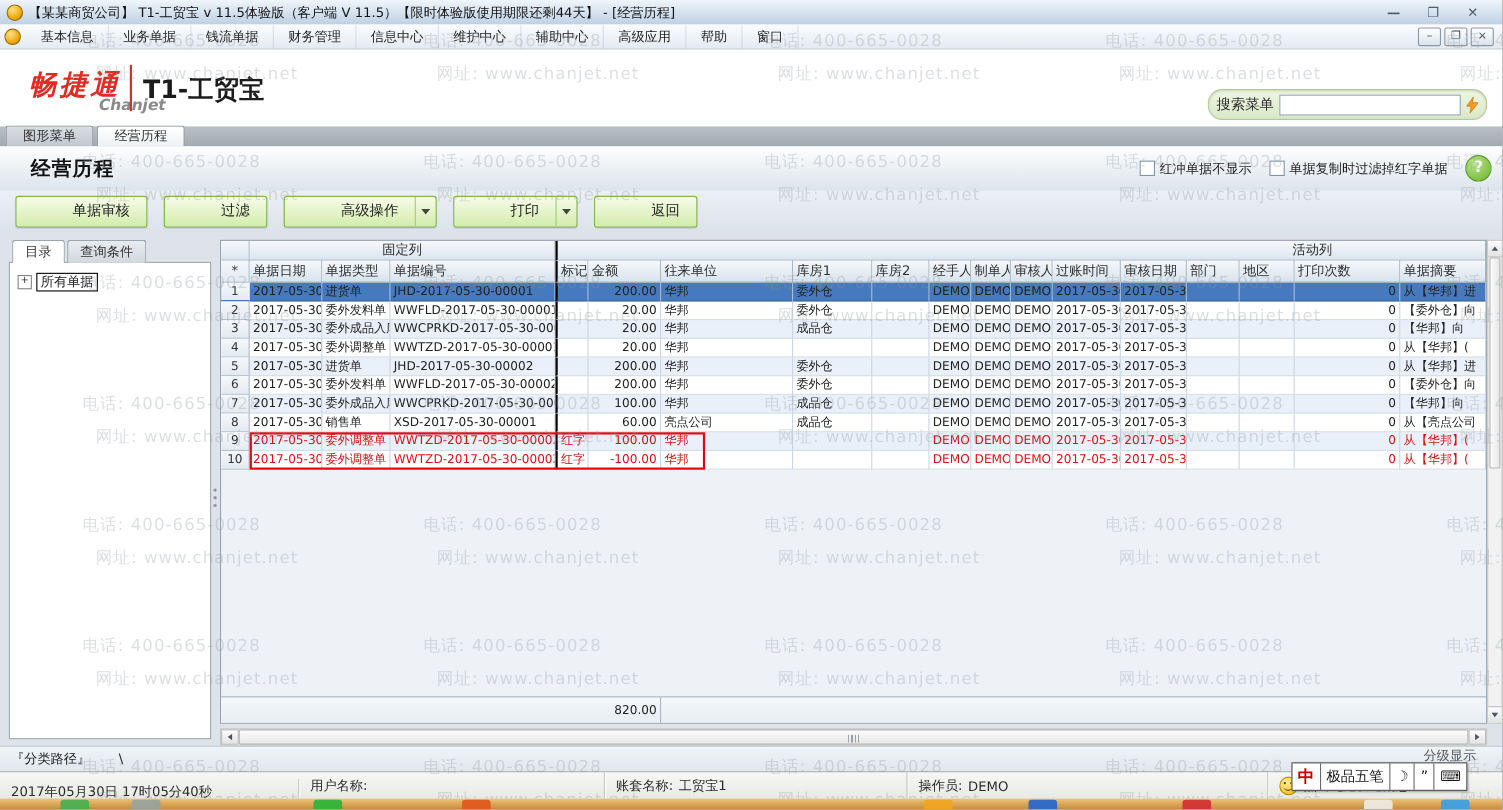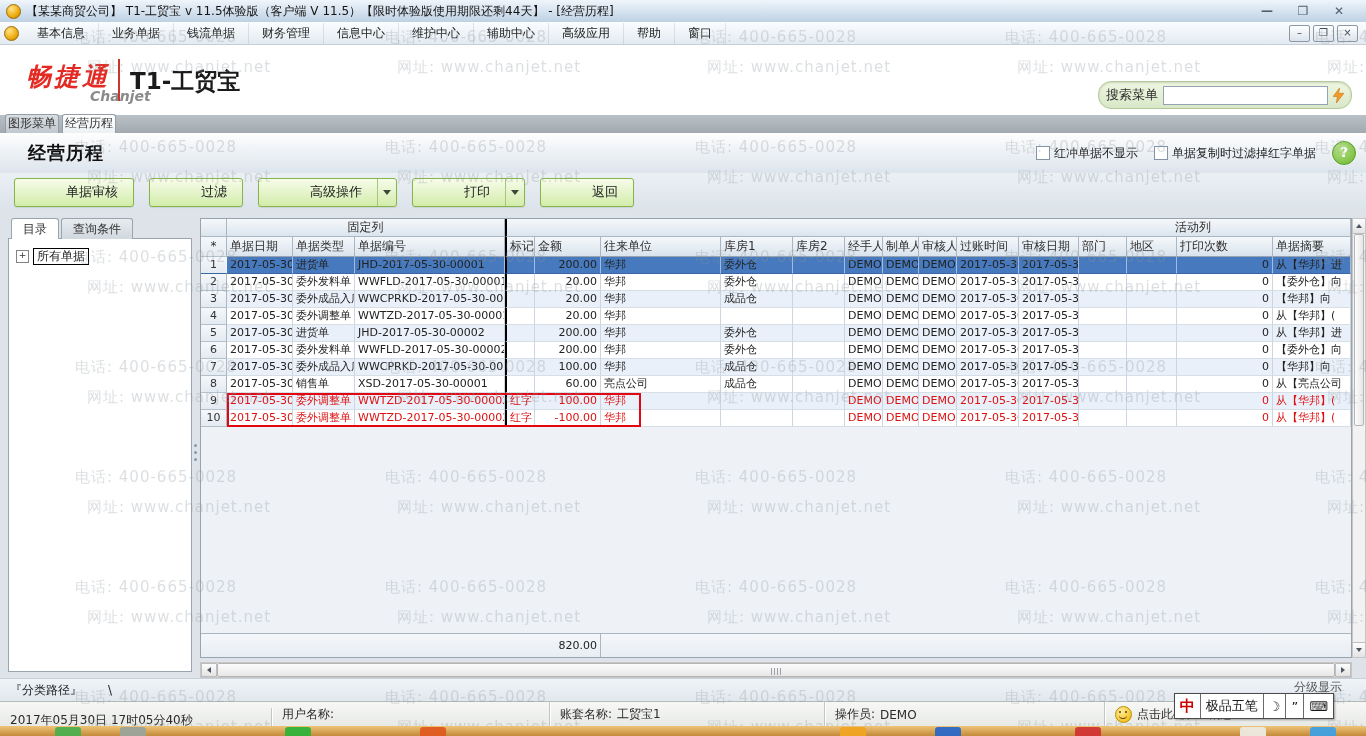--- a/index.html
+++ b/index.html
@@ -37,21 +37,21 @@
   .search-pill{position:absolute;right:14px;top:37px;width:238px;height:26px;border-radius:13px;
     background:linear-gradient(#f0f6e2,#d9e8c8);border:1px solid #b4c99a;
     display:flex;align-items:center;padding:0 7px;box-shadow:inset 0 1px 2px rgba(90,110,70,.25);}
   .search-label{font-size:13px;color:#2e2e2e;margin-right:5px;white-space:nowrap;}
   .search-input{flex:1;height:17px;border:1px solid #93a3b2;background:#fff;font-size:12px;padding:0 3px;min-width:10px;}
   .bolt{margin-left:5px;display:flex;}
 
   
   .tabstrip{position:absolute;top:115px;left:0;right:0;height:18px;
     background:linear-gradient(#b9c1c7,#a2aab0);display:flex;align-items:flex-end;padding-left:5px;z-index:5;}
-  .vtab{height:18px;line-height:17px;padding:0 2px;font-size:12px;color:#333;margin-right:3px;
+  .vtab{height:18px;line-height:17px;padding:0 15px;font-size:12px;color:#333;margin-right:3px;
     background:linear-gradient(#d9dee2,#c1c8ce);border:1px solid #949ea6;border-bottom:none;
     border-radius:3px 3px 0 0;}
   .vtab.active{background:linear-gradient(#ffffff,#edf1f4);}
 
   
   .pageheader{position:absolute;top:133px;left:0;right:0;height:40px;
     background:linear-gradient(#fefefe,#dce4ec);border-bottom:1px solid #c2cdd8;
     display:flex;align-items:center;z-index:5;}
   .page-title{font-size:18px;font-weight:bold;color:#101010;margin-left:28px;letter-spacing:1px;}
   .options{margin-left:auto;display:flex;align-items:center;gap:16px;padding-right:10px;}
@@ -148,21 +148,21 @@
     background:linear-gradient(#f0f4f8,#e0e7ed);border-top:1px solid #c8d0d8;border-bottom:1px solid #b2bac2;
     display:flex;align-items:center;z-index:5;}
   .path-label{margin-left:10px;font-size:12px;color:#222;}
   .path-value{margin-left:26px;font-size:12px;color:#222;}
   .overflow-txt{position:absolute;right:24px;top:679px;height:13px;overflow:hidden;font-size:12px;color:#555;z-index:5;}
   .statusbar{position:absolute;top:701px;left:0;right:0;height:25px;
     background:linear-gradient(#f7f8f6,#e7e9e5);border-top:1px solid #b6bab6;
     display:flex;align-items:center;font-size:12px;color:#2a2a2a;z-index:5;}
   .sb-sec{height:100%;display:flex;align-items:center;box-sizing:border-box;
     border-right:1px solid #c3c7c3;box-shadow:1px 0 0 #ffffff;padding-left:10px;gap:5px;white-space:nowrap;}
-  .sb-1{width:272px;margin-top:12px;} .sb-2{width:278px;} .sb-3{width:275px;} .sb-4{width:280px;} .sb-5{flex:1;border-right:none;box-shadow:none;}
+  .sb-1{width:272px;margin-top:12px;} .sb-2{width:278px;} .sb-3{width:275px;} .sb-4{width:328px;} .sb-5{flex:1;border-right:none;box-shadow:none;}
   .smiley{width:15px;height:15px;border-radius:50%;flex:0 0 auto;position:relative;
     background:radial-gradient(circle at 35% 28%,#ffec9a,#f0b400);border:1px solid #bb8e00;}
   .smiley::before{content:"";position:absolute;left:3px;top:4px;width:2px;height:2px;border-radius:50%;
     background:#5a4000;box-shadow:6px 0 0 #5a4000;}
   .smiley::after{content:"";position:absolute;left:3px;top:7px;width:8px;height:4px;
     border-bottom:1px solid #5a4000;border-radius:0 0 8px 8px;}
   .ime{position:absolute;right:32px;bottom:17px;height:24px;display:flex;align-items:stretch;z-index:60;
     background:#fff;border:1px solid #4a4a4a;box-shadow:1px 1px 2px rgba(0,0,0,.35);}
   .ime-seg{display:flex;align-items:center;padding:0 5px;border-right:1px solid #6a6a6a;font-size:13px;color:#1a1a1a;white-space:nowrap;}
   .ime-seg:last-child{border-right:none;}

